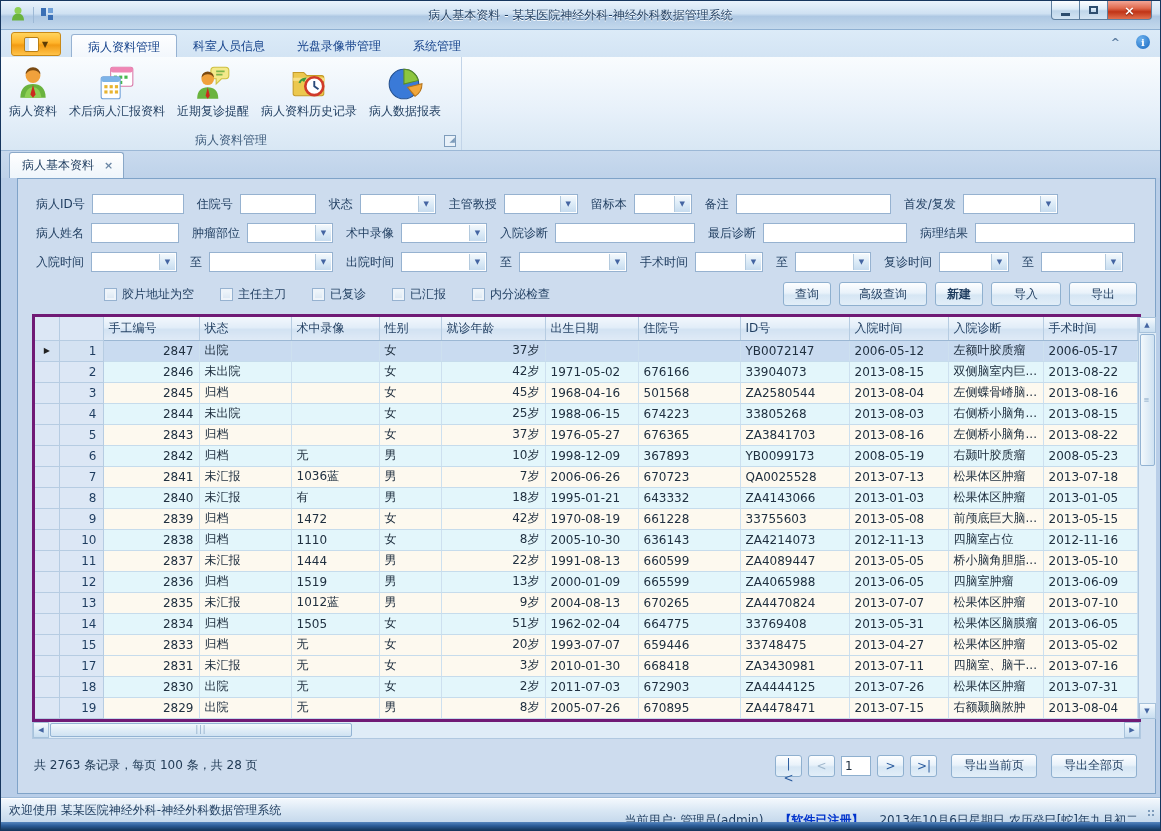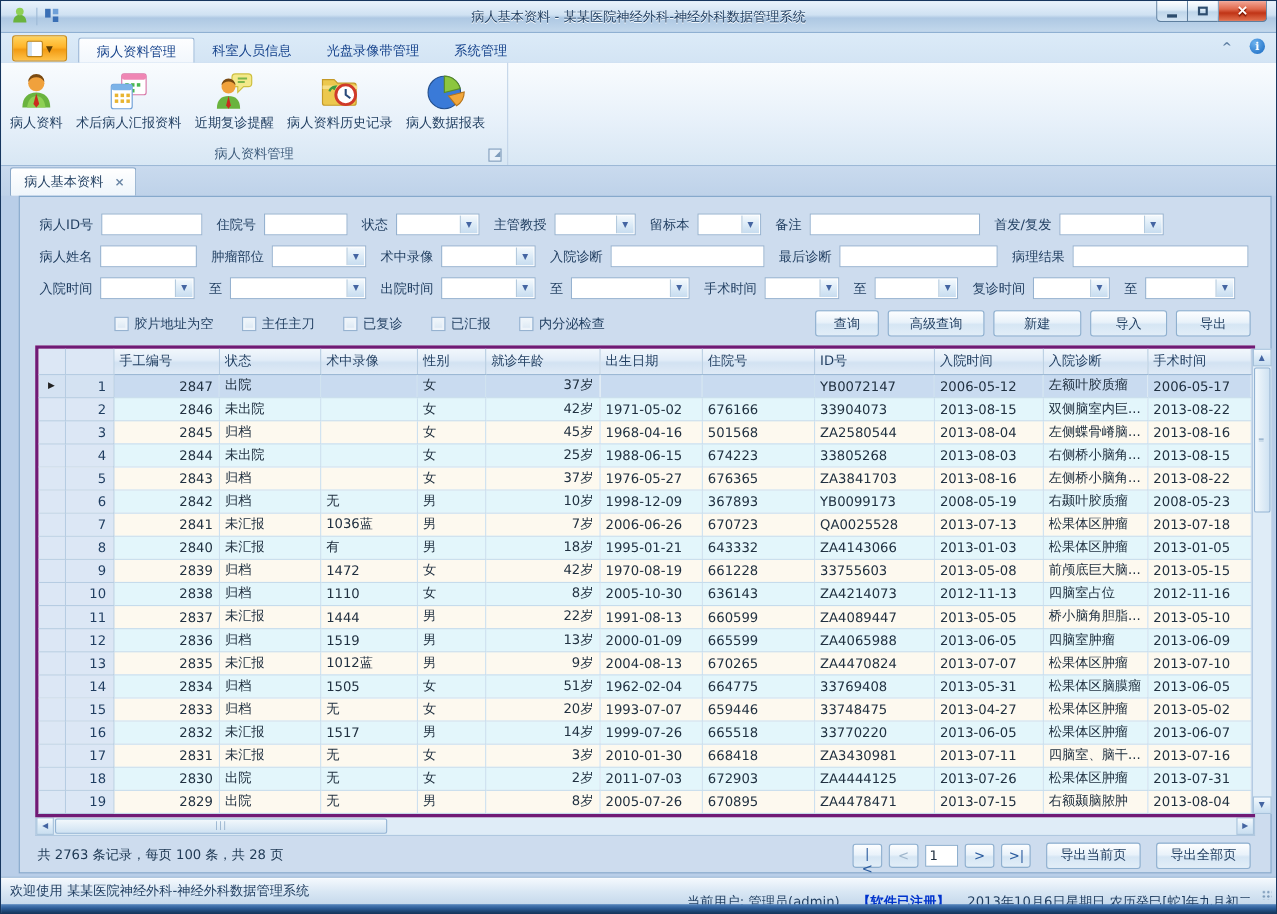--- a/index.html
+++ b/index.html
@@ -372,23 +372,23 @@
             <span class="check">
               <span class="cbbox"></span>
               <span class="cblabel">已汇报</span>
             </span>
             <span class="check">
               <span class="cbbox"></span>
               <span class="cblabel">内分泌检查</span>
             </span>
           </div>
         <div class="actbtns">
-            <button class="abtn" style="width: 58px;">查询</button>
+            <button class="abtn" style="width: 48px;">查询</button>
             <button class="abtn" style="width: 88px;">高级查询</button>
-            <button class="abtn" style="width: 80px;">新建</button>
+            <button class="abtn" style="width: 48px; font-weight: bold;">新建</button>
             <button class="abtn" style="width: 70px;">导入</button>
             <button class="abtn" style="width: 68px;">导出</button>
           </div>
       </div>
 
       <div class="gridwrap">
         <table>
             <colgroup>
               <col style="width:24px">
               <col style="width:44px">
@@ -640,35 +640,20 @@
                 <td class="">无</td>
                 <td class="">女</td>
                 <td class="ar">20岁</td>
                 <td class="">1993-07-07</td>
                 <td class="">659446</td>
                 <td class="">33748475</td>
                 <td class="">2013-04-27</td>
                 <td class="">松果体区肿瘤</td>
                 <td class="">2013-05-02</td>
               </tr>
-              <tr class="cyan">
-                <td class="mk"></td>
-                <td class="num">16</td>
-                <td class="ar">2832</td>
-                <td class="">未汇报</td>
-                <td class="">1517</td>
-                <td class="">男</td>
-                <td class="ar">14岁</td>
-                <td class="">1999-07-26</td>
-                <td class="">665518</td>
-                <td class="">33770220</td>
-                <td class="">2013-06-05</td>
-                <td class="">松果体区肿瘤</td>
-                <td class="">2013-06-07</td>
-              </tr>
               <tr class="cream">
                 <td class="mk"></td>
                 <td class="num">17</td>
                 <td class="ar">2831</td>
                 <td class="">未汇报</td>
                 <td class="">无</td>
                 <td class="">女</td>
                 <td class="ar">3岁</td>
                 <td class="">2010-01-30</td>
                 <td class="">668418</td>

